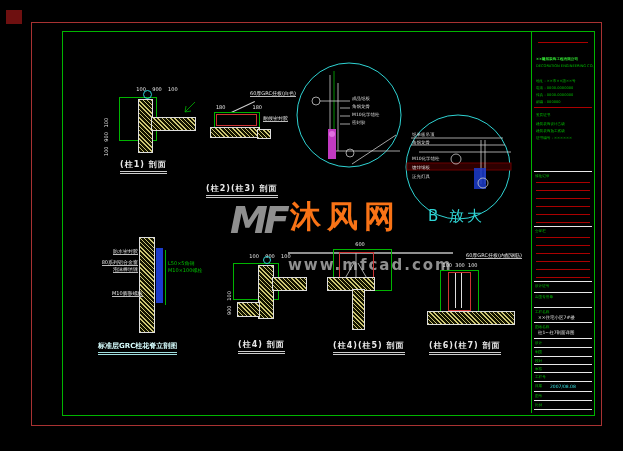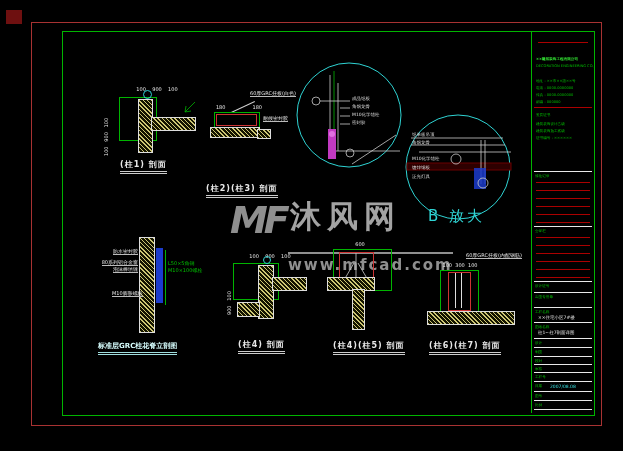--- a/index.html
+++ b/index.html
@@ -23,21 +23,21 @@
   .gnote{color:#00c000;font-size:5px;line-height:1.2;white-space:nowrap;}
   .seclabel{color:#e8e8e8;font-size:8px;font-weight:bold;white-space:nowrap;
             border-bottom:3px double #cccccc;padding-bottom:1px;letter-spacing:1px;}
   .cyanlabel{color:#2fd4d4;font-size:16px;letter-spacing:3px;white-space:nowrap;}
   .elevlabel{color:#d8ffff;font-size:7px;font-weight:bold;white-space:nowrap;
              border-bottom:3px double #9fdede;padding-bottom:1px;}
   .marker{border:1px solid #2fd4d4;border-radius:50%;}
   .leader{background:#cfcfcf;height:1px;transform-origin:0 0;}
   
   .wm-logo{color:#8f8f8f;font-size:38px;font-weight:bold;font-style:italic;letter-spacing:-4px;}
-  .wm-name{color:#a3a3a3;font-size:31px;font-weight:bold;letter-spacing:6px;}
+  .wm-name{color:#f97316;font-size:31px;font-weight:bold;letter-spacing:6px;}
   .wm-url{color:#8f8f8f;font-size:15px;font-weight:bold;letter-spacing:2px;
           border-top:2px solid #8f8f8f;padding-top:2px;}
   
   .tb{left:531px;top:32px;width:62px;height:381px;border-left:1px solid #00b400;overflow:hidden;}
   .tb .redline{position:absolute;left:6px;width:50px;height:1px;background:#aa0000;}
   .tb .wline{position:absolute;left:2px;width:58px;height:1px;background:#e8e8e8;}
   .tb .redrows{position:absolute;left:4px;width:54px;
                background:repeating-linear-gradient(#aa0000 0 1px,transparent 1px 8px);}
   .tb .g{position:absolute;color:#00c000;font-size:4px;line-height:1.25;white-space:nowrap;
          transform:scale(.9);transform-origin:0 0;}

